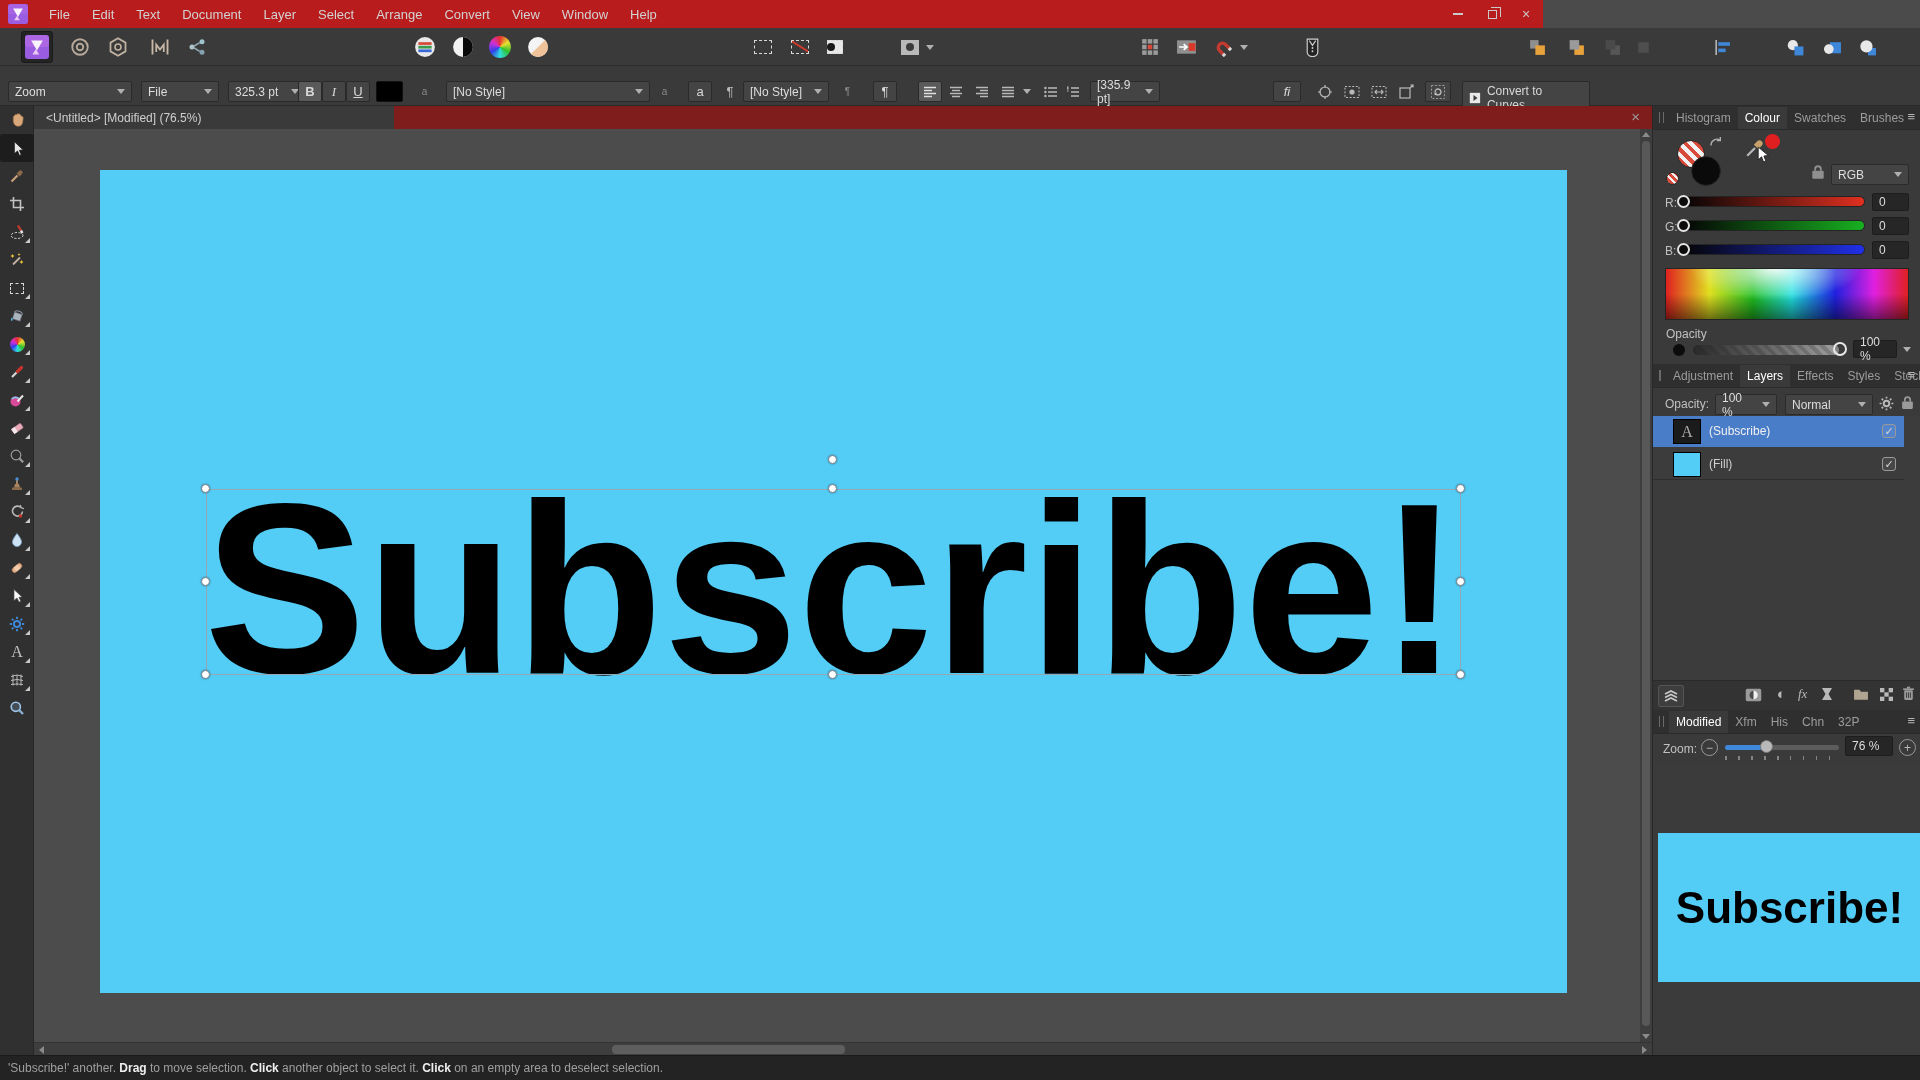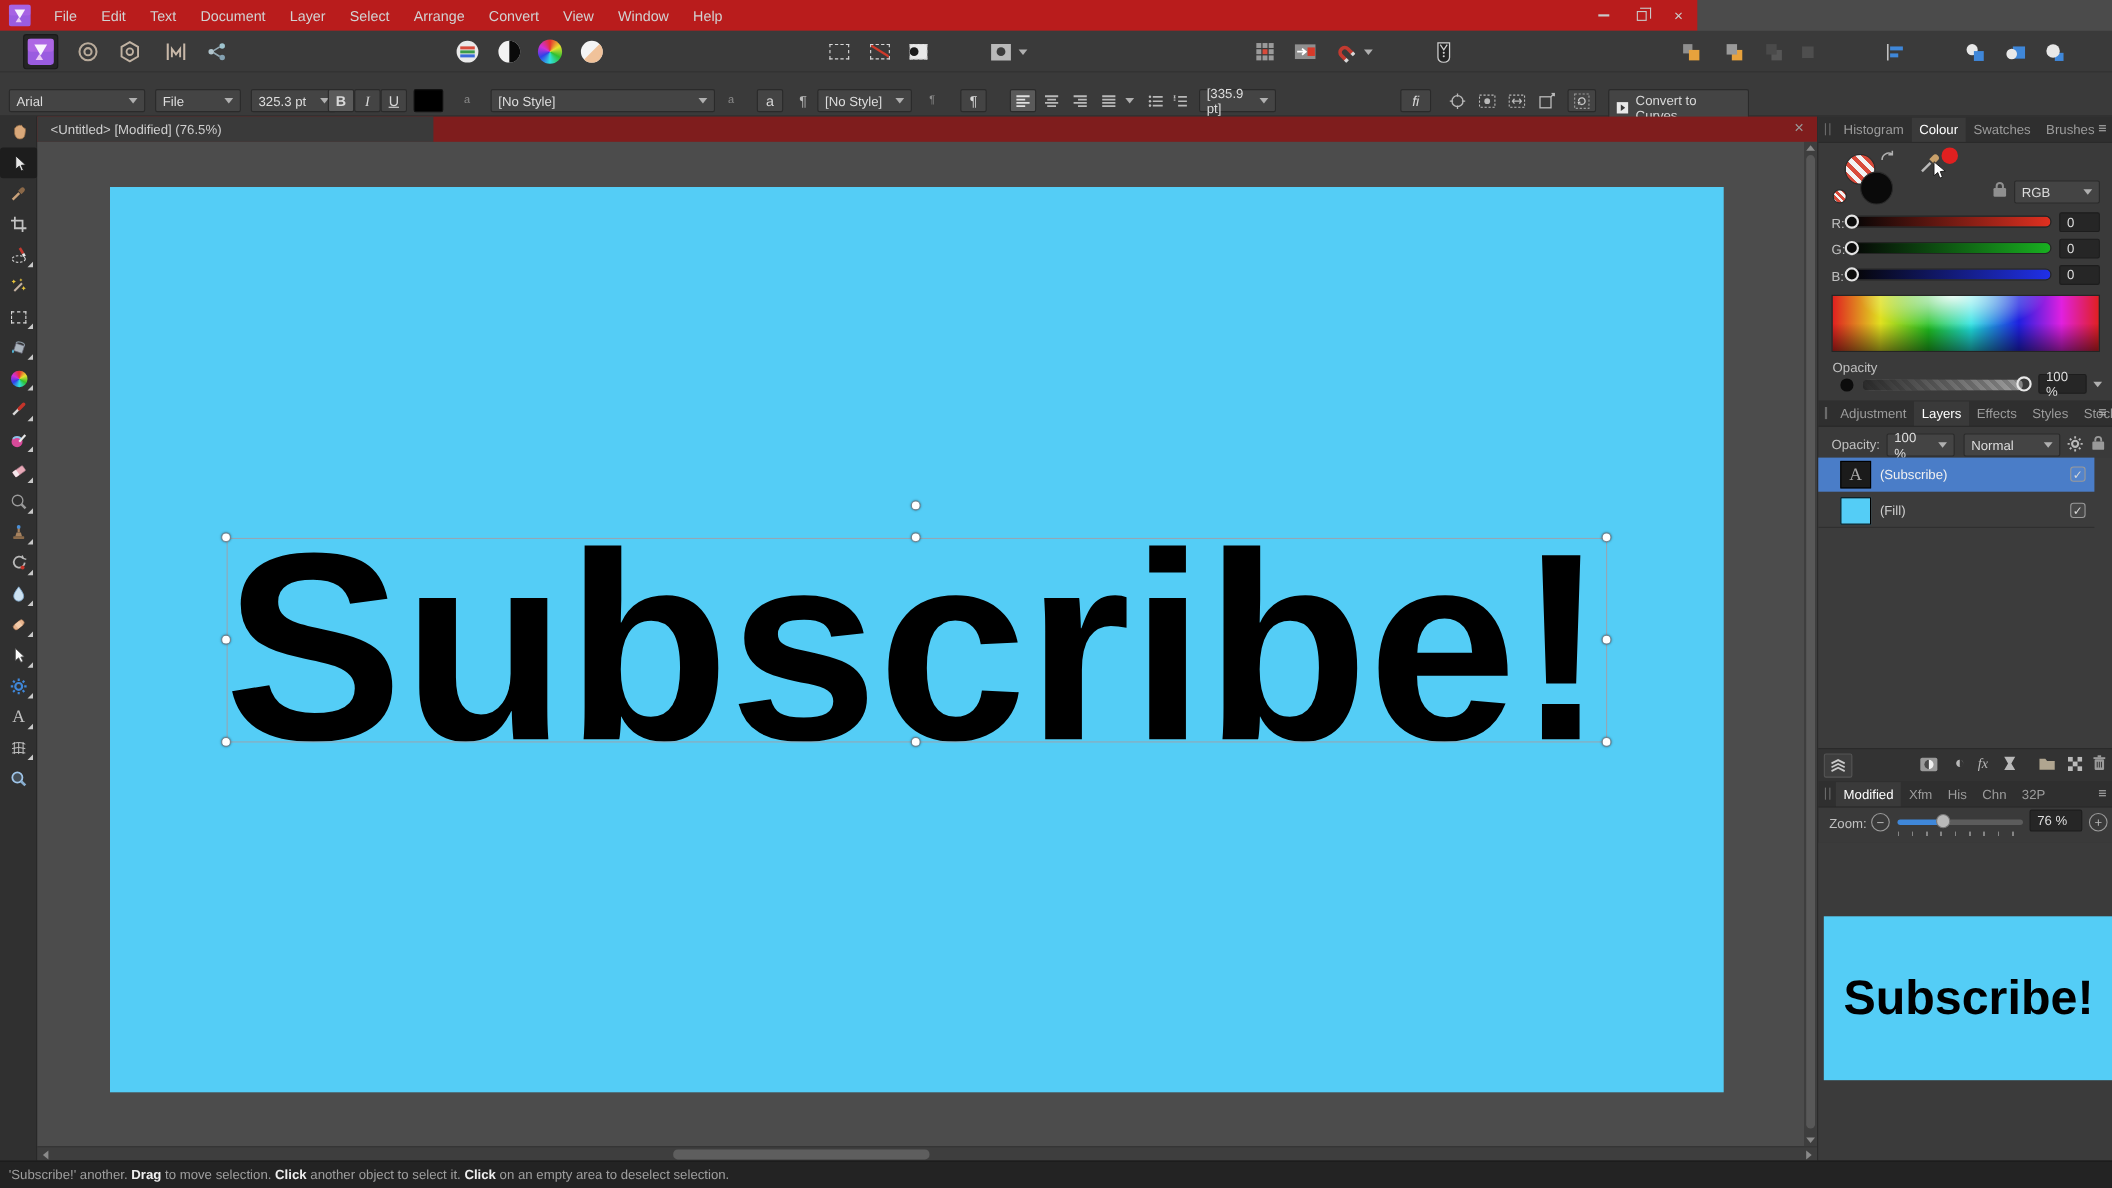--- a/index.html
+++ b/index.html
@@ -266,21 +266,21 @@
   <div class="tb" style="left:1851px">
     <svg viewBox="0 0 18 16" width="19" height="17">
         <rect x="9.5" y="8.5" width="7.5" height="7" fill="#3f87d9"></rect>
         <circle cx="8" cy="7" r="5.8" fill="#e8e8e8"></circle>
       </svg>
   </div>
 </div>
 
 <div class="abs contextbar">
   <div class="dd" style="left:8px;width:124px">
-      <span>Arial</span>
+      <span>Zoom</span>
       <span class="ddarrow"></span>
     </div>
   <div class="dd" style="left:141px;width:78px">
       <span>File</span>
       <span class="ddarrow"></span>
     </div>
   <div class="dd" style="left:228px;width:78px">
       <span>325.3 pt</span>
       <span class="ddarrow"></span>
     </div>

